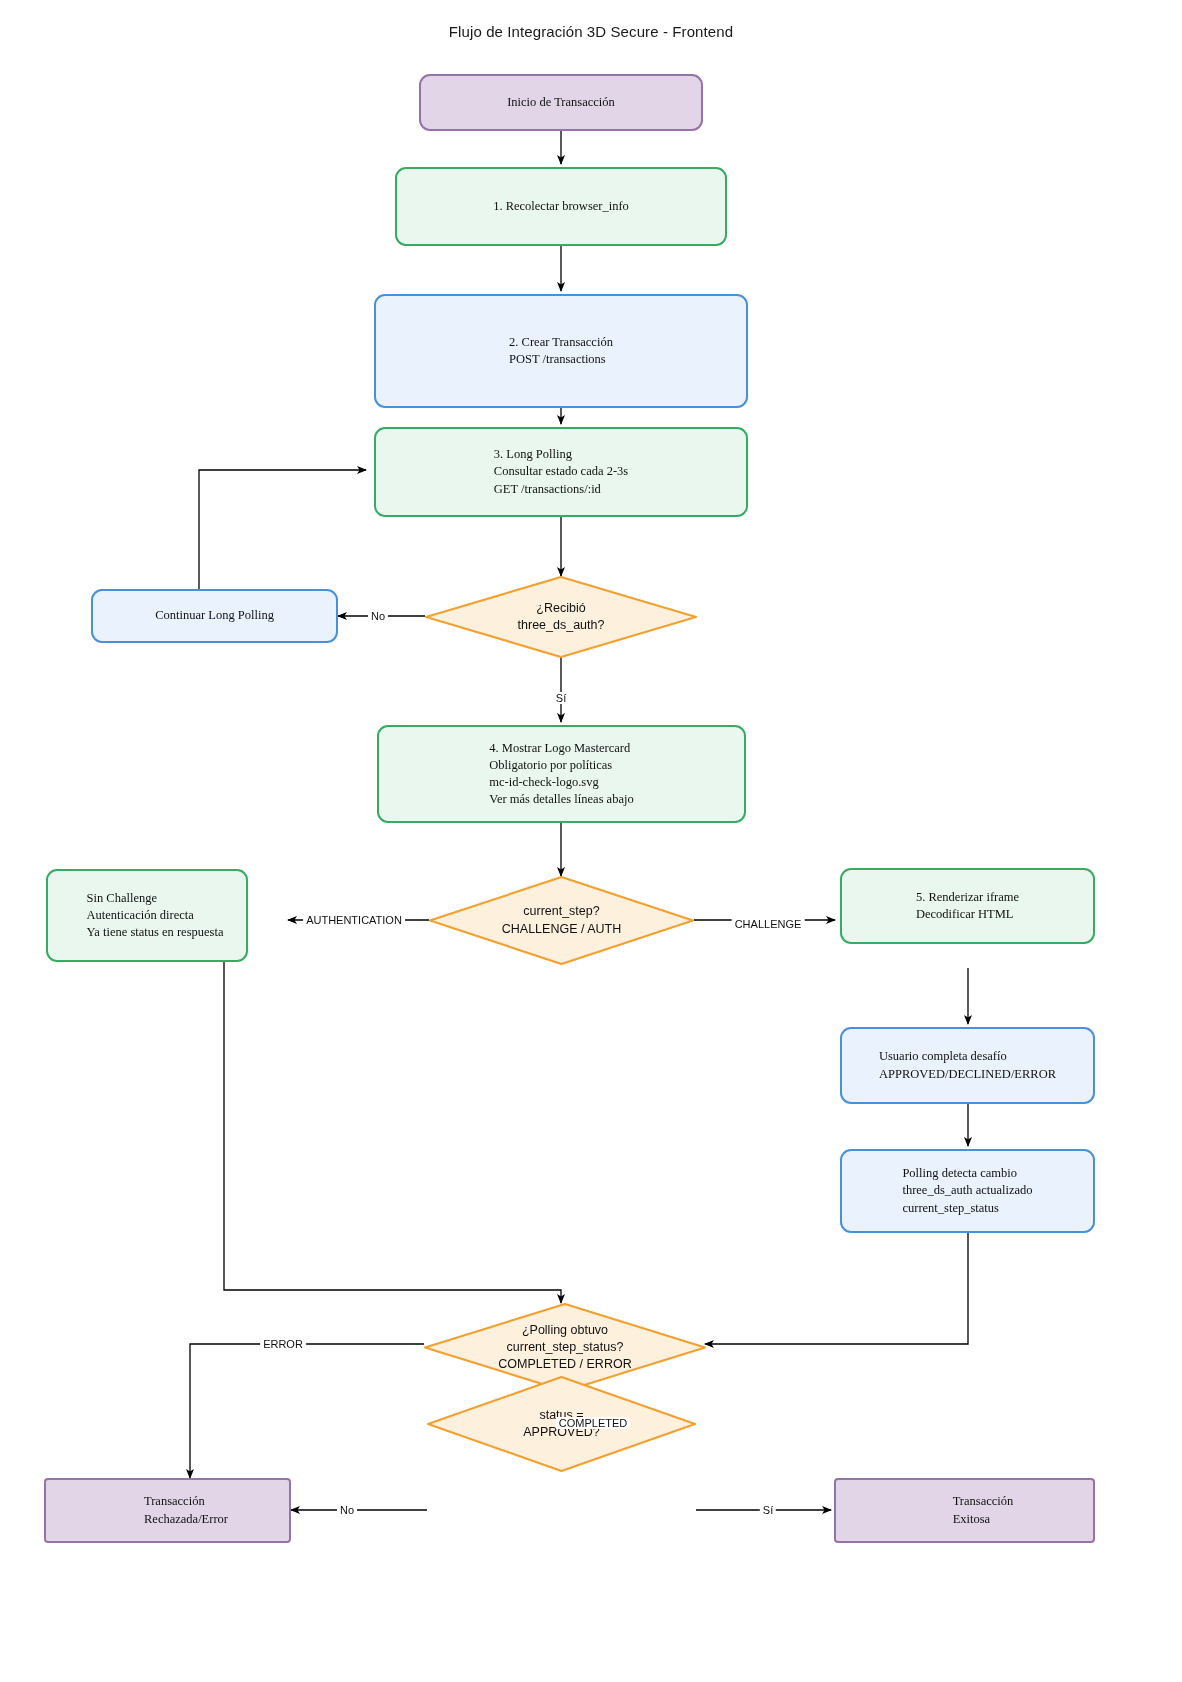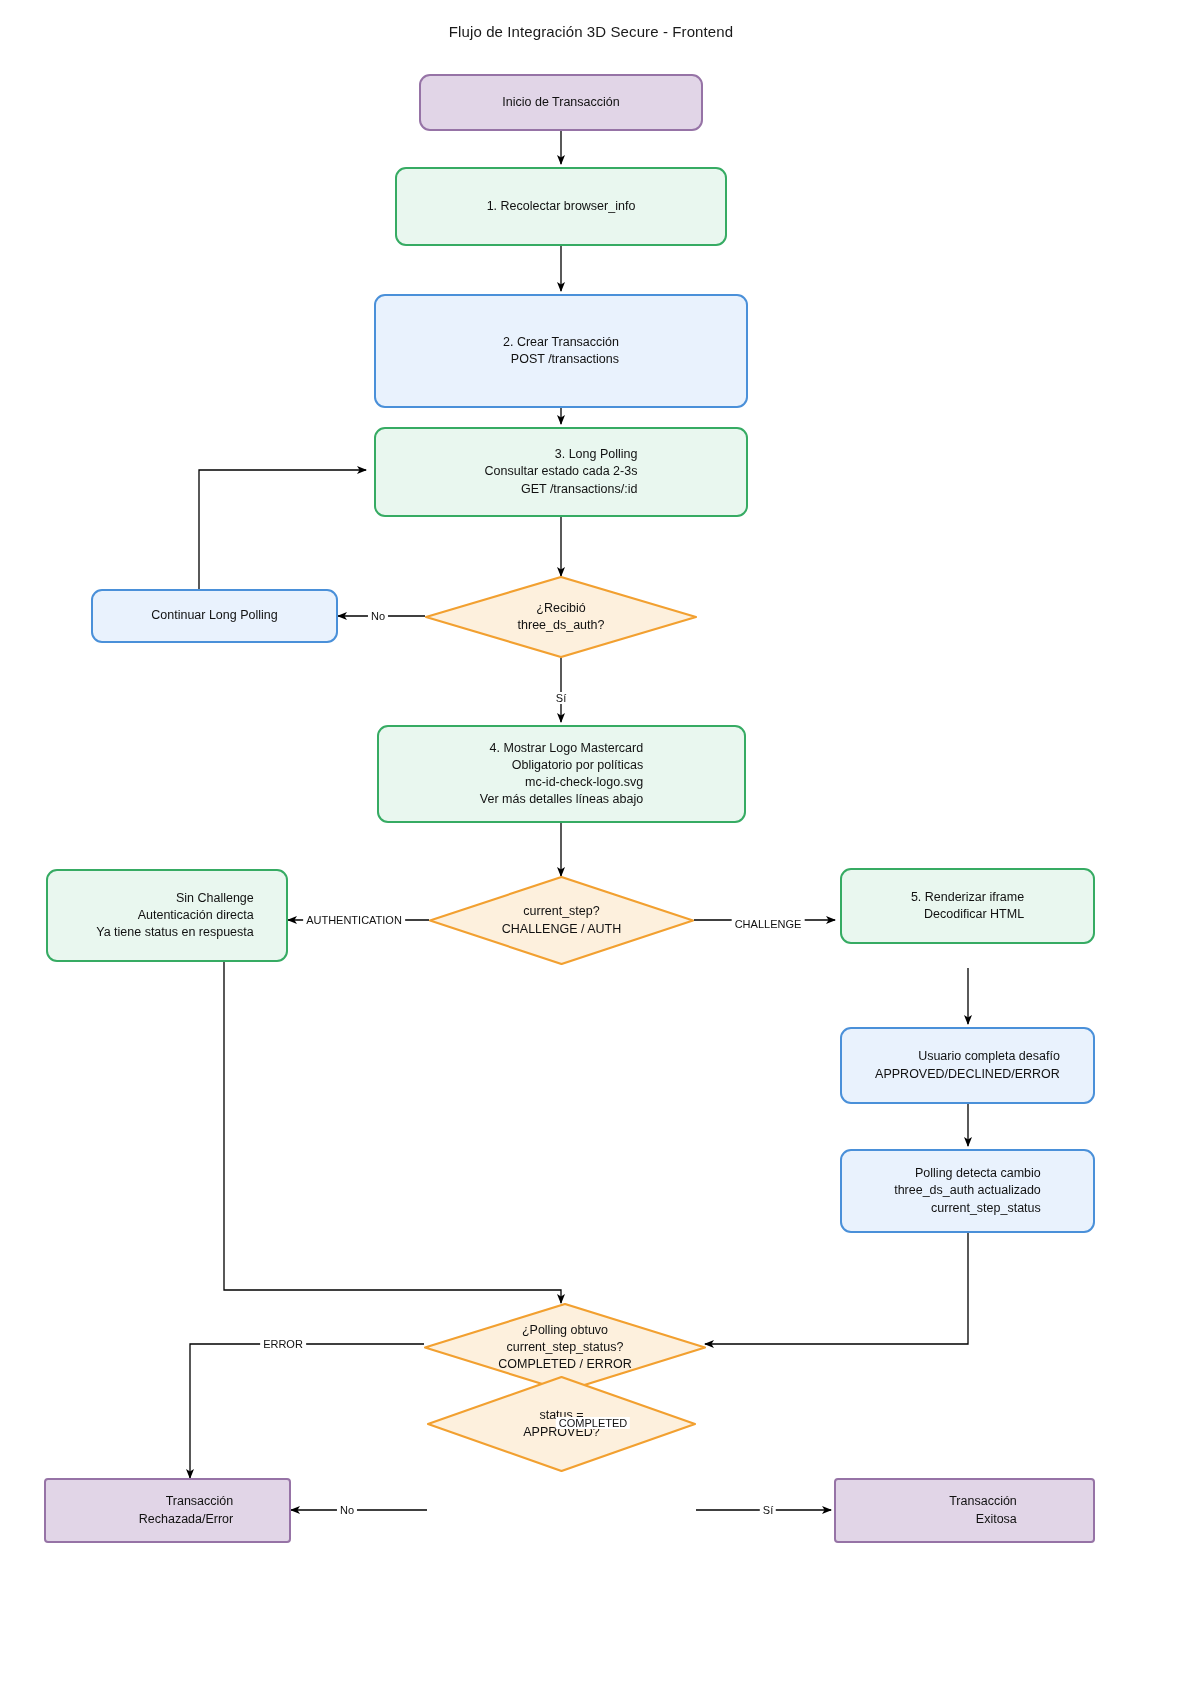--- a/index.html
+++ b/index.html
@@ -8,22 +8,22 @@
   #edges{position:absolute;left:0;top:0;width:1182px;height:1682px;}
 
   .title{
     position:absolute;text-align:center;color:#1a1a1a;
     font-size:15px;letter-spacing:.1px;white-space:nowrap;
   }
 
   .node{
     position:absolute;box-sizing:border-box;
     display:flex;align-items:center;justify-content:center;
-    text-align:right;font-size:12.5px;line-height:1.38;color:#111111;
-    border-width:2px;border-style:solid;
+    text-align:left;font-size:12.5px;line-height:1.38;color:#111111;
+    border-width:2px;border-style:solid;font-family:Liberation Serif, serif;
   }
   .node .lines{padding:0 8px;}
 
   
   .n-purple{background:#e1d5e7;border-color:#9673a6;border-radius:11px;}
   .n-green {background:#e9f7ef;border-color:#36ab63;border-radius:11px;}
   .n-blue  {background:#e9f2fd;border-color:#4a90d9;border-radius:11px;}
   .n-purple-flat{background:#e1d5e7;border-color:#9673a6;border-radius:4px;padding-left:37px;}
 
   .diamond{position:absolute;}
@@ -152,21 +152,21 @@
       <polygon points="132.5,1 264,44.5 132.5,88 1,44.5" fill="#fdf0dd" stroke="#f2a030" stroke-width="2.2" stroke-linejoin="round"></polygon>
     </svg>
     <div class="dlabel">
       <div>
         <span>current_step?</span><br>
         <span>CHALLENGE / AUTH</span>
       </div>
     </div>
   </div>
 
-  <div class="node n-green" style="left:46px;top:869px;width:242px;height:93px;padding-left:16px;">
+  <div class="node n-green" style="left:46px;top:869px;width:202px;height:93px;padding-left:16px;">
     <div class="lines">
       <span>Sin Challenge</span><br>
       <span>Autenticación directa</span><br>
       <span>Ya tiene status en respuesta</span>
     </div>
   </div>
 
   <div class="node n-green" style="left:840px;top:868px;width:255px;height:76px;">
     <div class="lines">
       <span>5. Renderizar iframe</span><br>

